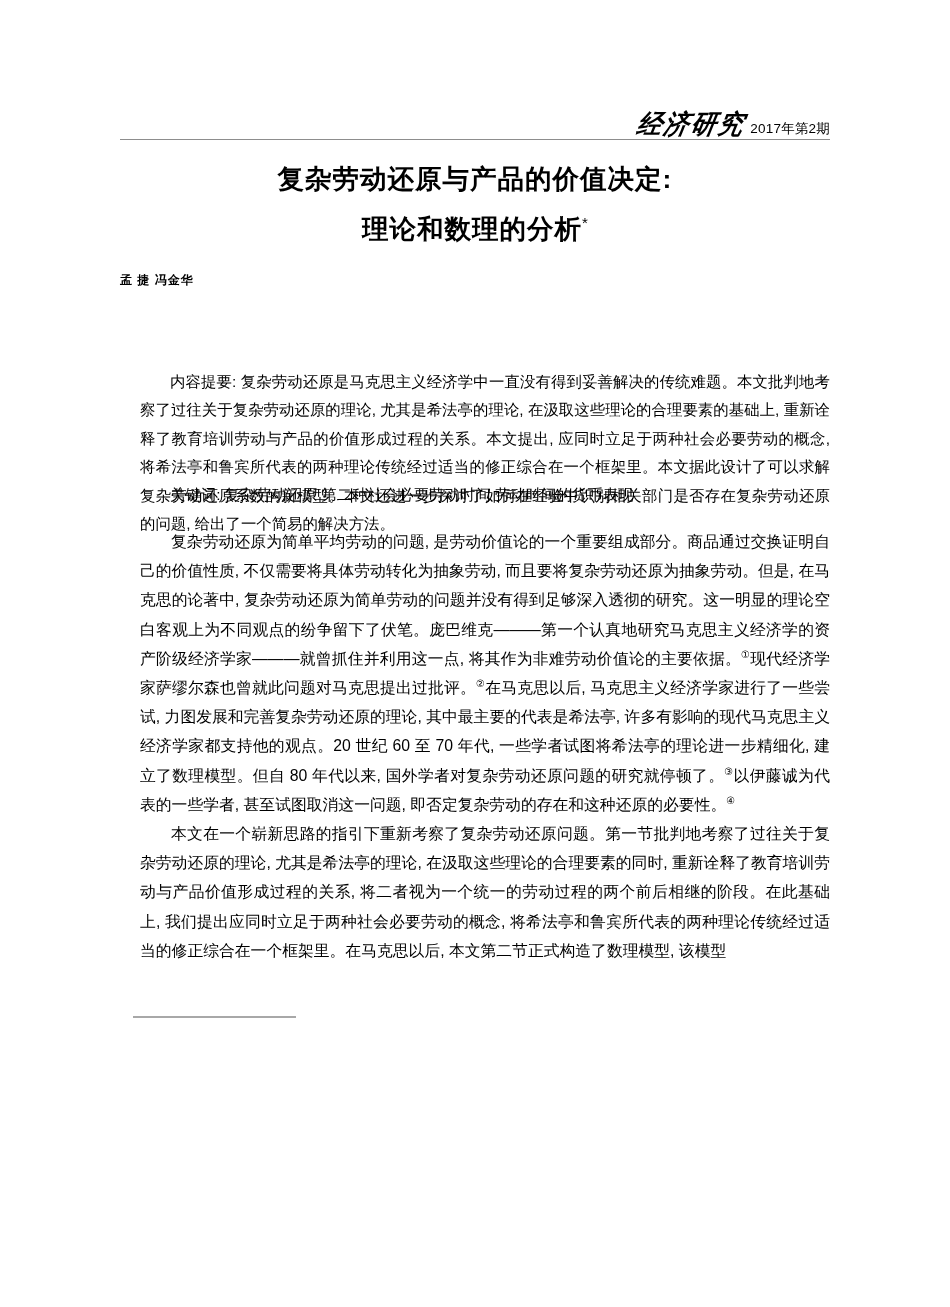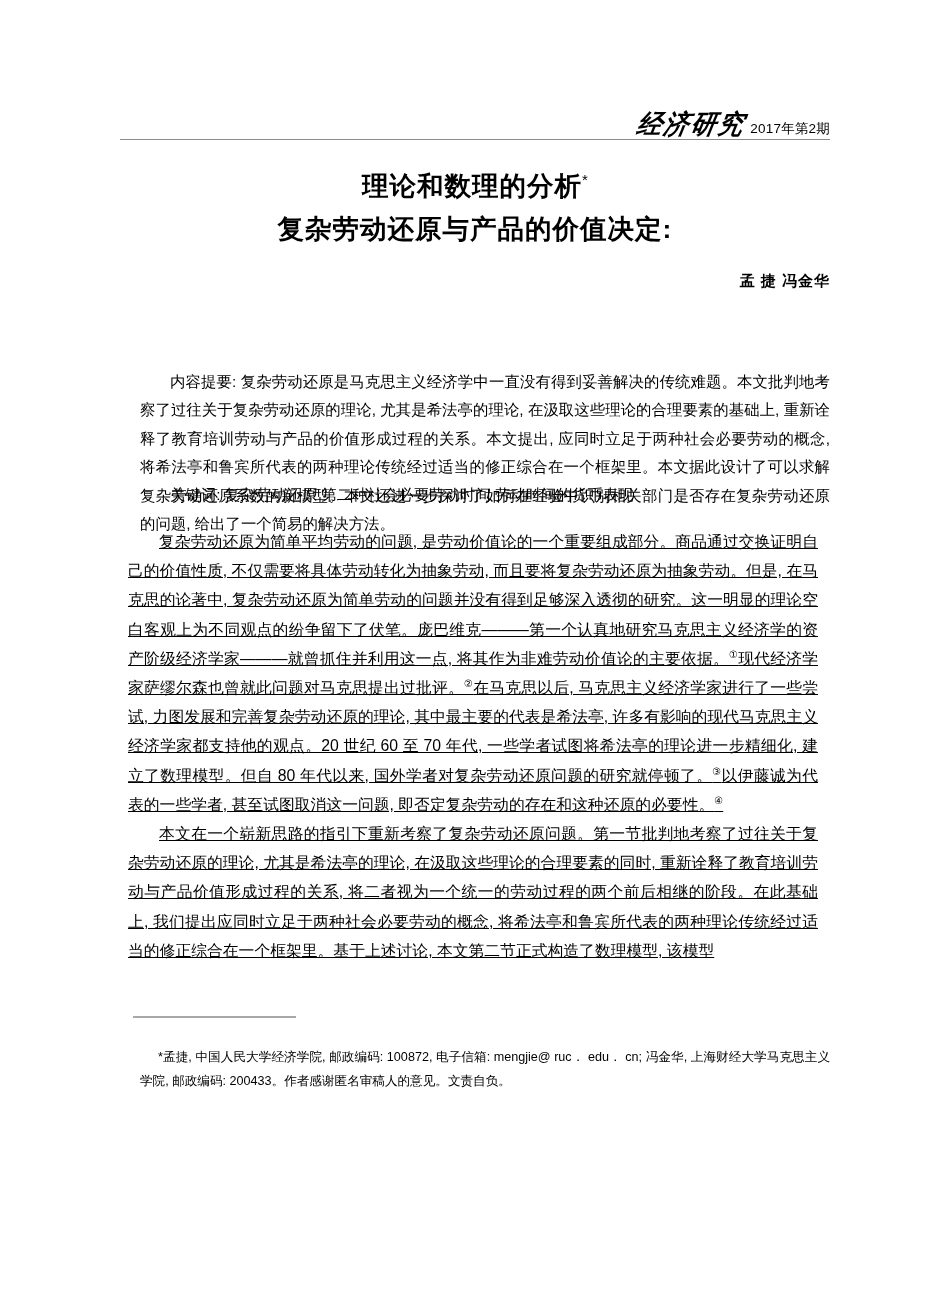--- a/index.html
+++ b/index.html
@@ -76,22 +76,22 @@
     vertical-align: super;
     font-weight: 400;
     letter-spacing: 0;
   }
 
   .authors {
     position: absolute;
     left: 120px;
     top: 272px;
     width: 710px;
-    text-align: right;
-    font-size: 15px;
+    text-align: left;
+    font-size: 12px;
     font-weight: 700;
     letter-spacing: 1px;
   }
 
   
   .abstract {
     position: absolute;
     left: 140px;
     top: 340px;
     width: 690px;
@@ -108,28 +108,27 @@
     top: 481px;
     width: 690px;
     font-size: 15.4px;
     line-height: 28.4px;
     text-indent: 30px;
   }
 
   
   .body-text {
     position: absolute;
-    left: 128px;
+    left: 140px;
     top: 527px;
     width: 690px;
     font-size: 15.8px;
     line-height: 29.2px;
     text-align: justify;
     text-justify: inter-ideograph;
-    text-decoration: underline;
   }
   .body-text p {
     margin: 0;
     text-indent: 31px;
   }
   .fnref {
     font-size: 10px;
     vertical-align: super;
     line-height: 0;
   }
@@ -168,34 +167,33 @@
 <body>
 
 <div class="page">
 
   <div class="runhead">
     <span class="journal-logo">经济研究</span>
     <span class="issue-line">2017年第2期</span>
   </div>
 
   <div class="doc-title">
+    <div>复杂劳动还原与产品的价值决定:</div>
     <div><span>理论和数理的分析</span><span class="sup">*</span></div>
-    <div>复杂劳动还原与产品的价值决定:</div>
   </div>
 
   <div class="authors">孟 捷  冯金华</div>
 
   <div class="abstract">内容提要: 复杂劳动还原是马克思主义经济学中一直没有得到妥善解决的传统难题。本文批判地考察了过往关于复杂劳动还原的理论, 尤其是希法亭的理论, 在汲取这些理论的合理要素的基础上, 重新诠释了教育培训劳动与产品的价值形成过程的关系。本文提出, 应同时立足于两种社会必要劳动的概念, 将希法亭和鲁宾所代表的两种理论传统经过适当的修正综合在一个框架里。本文据此设计了可以求解复杂劳动还原系数的新模型。本文还进一步探讨了如何在经验中识别相关部门是否存在复杂劳动还原的问题, 给出了一个简易的解决方法。</div>
 
   <div class="keywords">关键词: 复杂劳动还原 第二种社会必要劳动时间 劳动时间的货币表现</div>
 
   <div class="body-text">
     <p><span>复杂劳动还原为简单平均劳动的问题, 是劳动价值论的一个重要组成部分。商品通过交换证明自己的价值性质, 不仅需要将具体劳动转化为抽象劳动, 而且要将复杂劳动还原为抽象劳动。但是, 在马克思的论著中, 复杂劳动还原为简单劳动的问题并没有得到足够深入透彻的研究。这一明显的理论空白客观上为不同观点的纷争留下了伏笔。庞巴维克———第一个认真地研究马克思主义经济学的资产阶级经济学家———就曾抓住并利用这一点, 将其作为非难劳动价值论的主要依据。</span><span class="fnref">①</span><span>现代经济学家萨缪尔森也曾就此问题对马克思提出过批评。</span><span class="fnref">②</span><span>在马克思以后, 马克思主义经济学家进行了一些尝试, 力图发展和完善复杂劳动还原的理论, 其中最主要的代表是希法亭, 许多有影响的现代马克思主义经济学家都支持他的观点。20 世纪 60 至 70 年代, 一些学者试图将希法亭的理论进一步精细化, 建立了数理模型。但自 80 年代以来, 国外学者对复杂劳动还原问题的研究就停顿了。</span><span class="fnref">③</span><span>以伊藤诚为代表的一些学者, 甚至试图取消这一问题, 即否定复杂劳动的存在和这种还原的必要性。</span><span class="fnref">④</span></p>
-    <p>本文在一个崭新思路的指引下重新考察了复杂劳动还原问题。第一节批判地考察了过往关于复杂劳动还原的理论, 尤其是希法亭的理论, 在汲取这些理论的合理要素的同时, 重新诠释了教育培训劳动与产品价值形成过程的关系, 将二者视为一个统一的劳动过程的两个前后相继的阶段。在此基础上, 我们提出应同时立足于两种社会必要劳动的概念, 将希法亭和鲁宾所代表的两种理论传统经过适当的修正综合在一个框架里。基于上述讨论, 本文第二节正式构造了数理模型, 该模型</p>
+    <p>本文在一个崭新思路的指引下重新考察了复杂劳动还原问题。第一节批判地考察了过往关于复杂劳动还原的理论, 尤其是希法亭的理论, 在汲取这些理论的合理要素的同时, 重新诠释了教育培训劳动与产品价值形成过程的关系, 将二者视为一个统一的劳动过程的两个前后相继的阶段。在此基础上, 我们提出应同时立足于两种社会必要劳动的概念, 将希法亭和鲁宾所代表的两种理论传统经过适当的修正综合在一个框架里。在马克思以后, 本文第二节正式构造了数理模型, 该模型</p>
   </div>
 
   <div class="fn-rule"></div>
 
   <div class="footnotes">
-    <p class="fn-star"><span>*</span><span>孟捷, 中国人民大学经济学院, 邮政编码: 100872, 电子信箱: mengjie@ ruc． edu． cn; 冯金华, 上海财经大学马克思主义学院, 邮政编码: 200433。作者感谢匿名审稿人的意见。文责自负。</span></p>
   </div>
 
 </div>
 
 </body></html>

